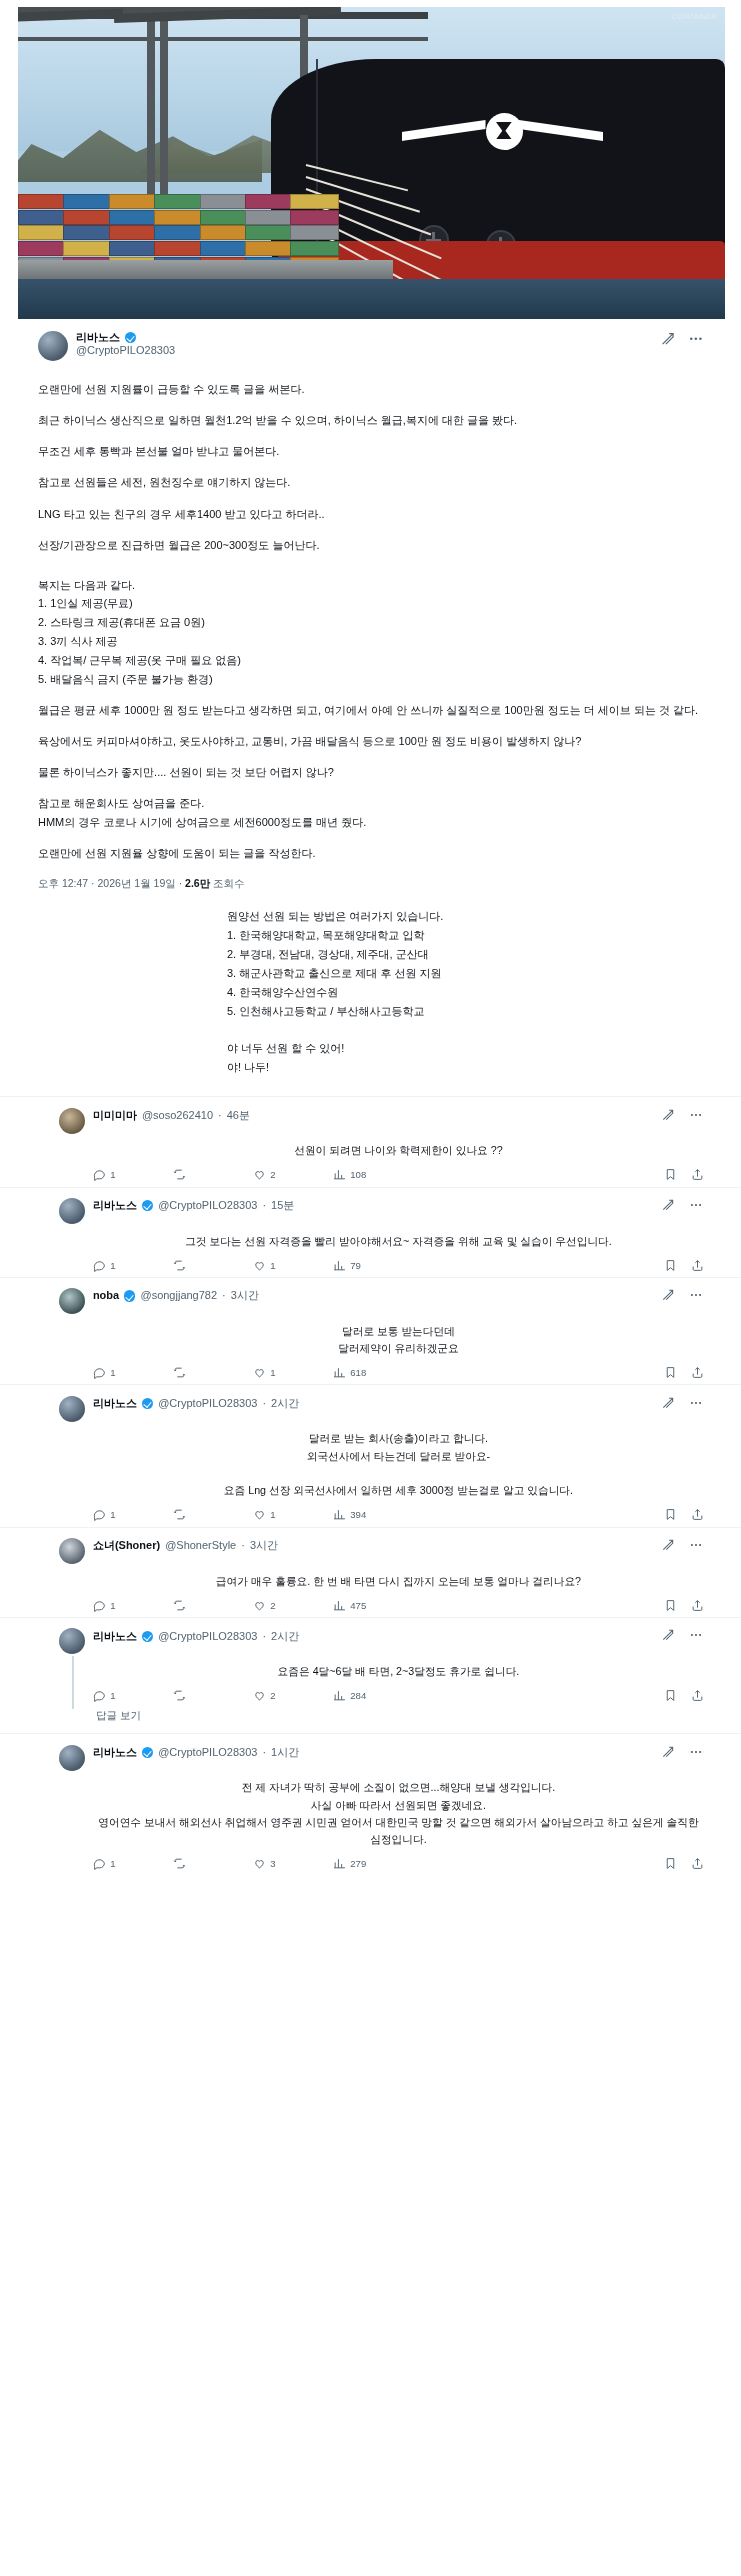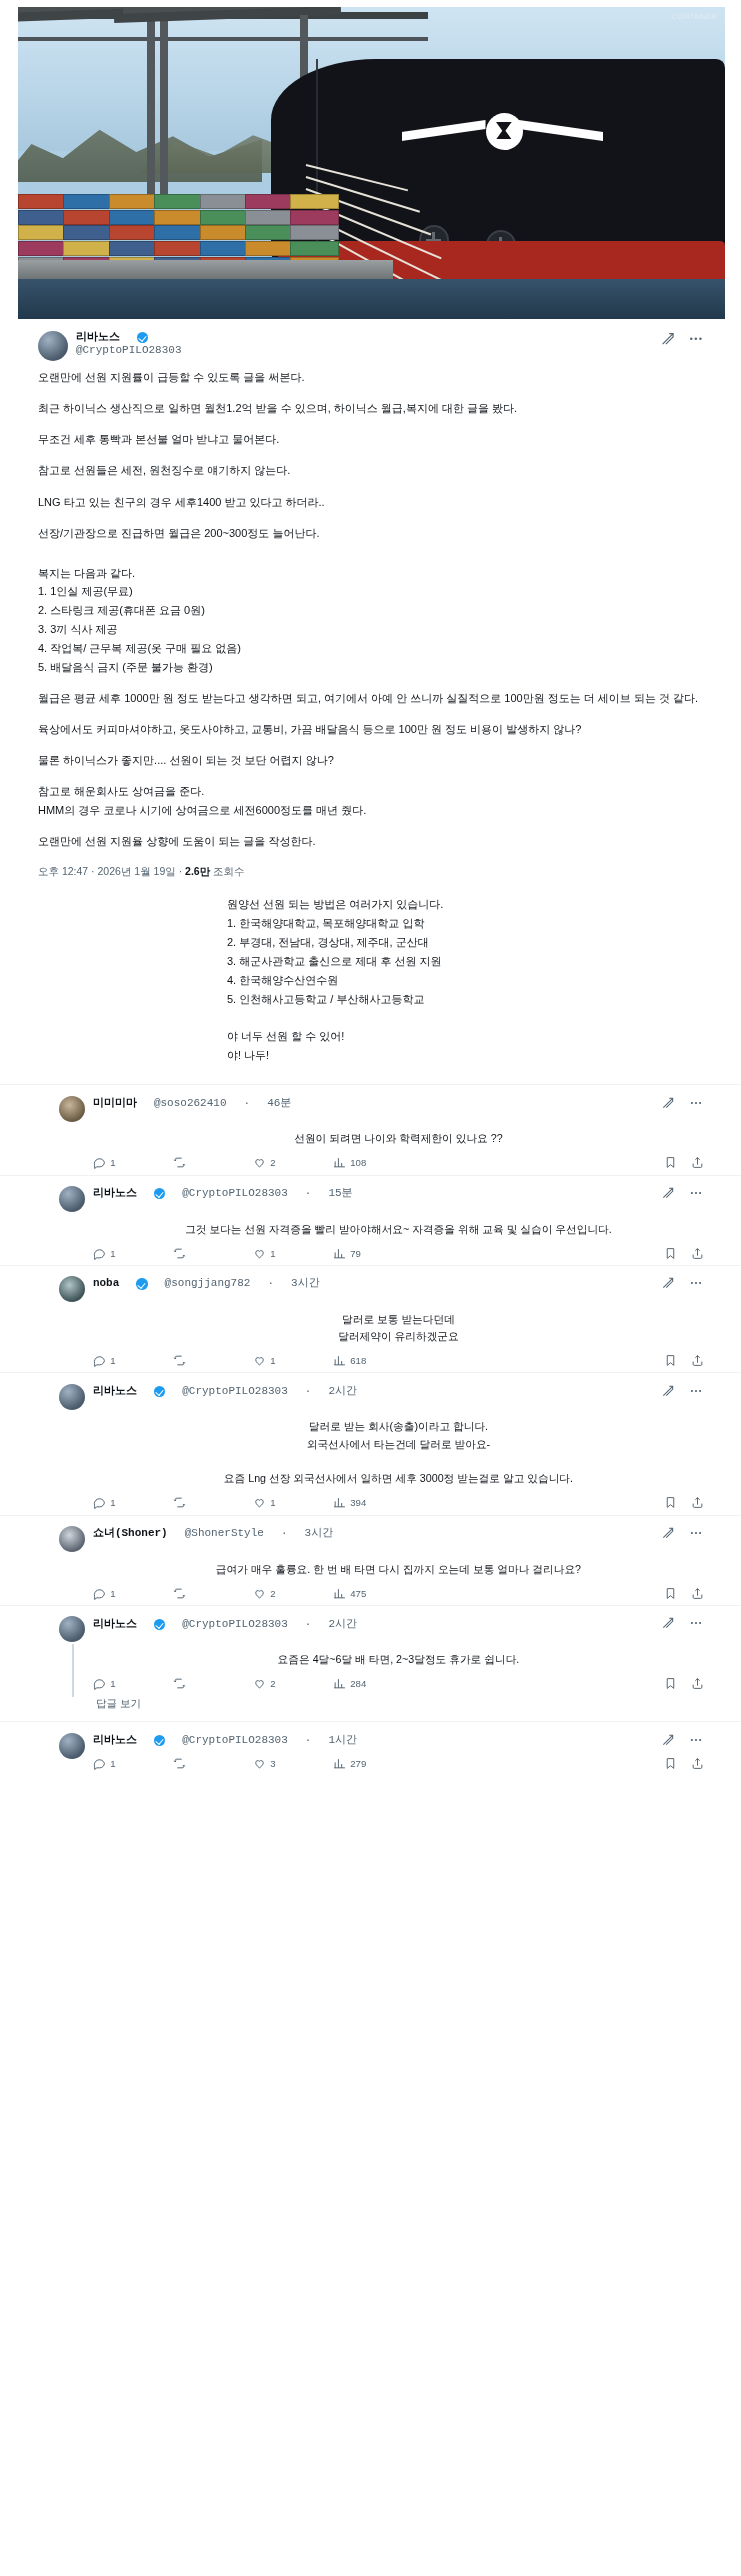--- a/index.html
+++ b/index.html
@@ -128,37 +128,37 @@
   }
   .post-head { display:flex; align-items:flex-start; gap:7.9px; }
   .avatar {
     width:30px; height:30px; border-radius:50%; flex:none;
     background: radial-gradient(circle at 35% 30%, #9fb2c4, #4b5b6b 70%);
     overflow:hidden; position:relative;
   }
   .avatar.a2 { background: radial-gradient(circle at 40% 35%, #c9b79a, #6a5b45 70%); }
   .avatar.a3 { background: radial-gradient(circle at 40% 35%, #b0c6c9, #3f5356 70%); }
   .avatar.a4 { background: radial-gradient(circle at 40% 35%, #cfd6dd, #5b6470 70%); }
-  .name-row { display:flex; align-items:center; gap:17px; flex-wrap:wrap; line-height:1.2;font-family:Liberation Mono, monospace; }
+  .name-row { display:flex; align-items:center; gap:5px; flex-wrap:wrap; line-height:1.2; }
   .dispname { font-weight:700; font-size:11px; color:#0f1419; }
   .verified {
     width:11.3px; height:11.3px; flex:none; border-radius:50%;
     background:#1d9bf0; position:relative;
   }
   .verified:after {
     content:""; position:absolute; left:3px; top:2.3px; width:3.5px; height:6.1px;
     border-right:1.7px solid #fff; border-bottom:1.7px solid #fff; transform: rotate(40deg);
   }
   .handle { font-size:11px; color:#536471; }
   .meta-dot { font-size:11px; color:#536471; }
   .head-actions { margin-left:auto; display:flex; align-items:center; gap:12.2px; color:#536471; }
   .icon-btn { width:15.7px; height:15.7px; color:#536471; display:block; }
   .body-text {
     font-size:11px; line-height:1.72; color:#0f1419; white-space:pre-wrap;
-    margin-top: 7px;
+    margin-top: 19px;
   }
   .body-block { margin-top:12.2px; }
   .timestamp {
     margin-top:14px; font-size:10.5px; color:#536471;
   }
   .timestamp b { font-weight:700; color:#0f1419; }
 
   .indent-block {
     margin-top:15.7px; padding-left: 189px;
     font-size:11px; line-height:1.72; color:#0f1419; white-space:pre-wrap;
@@ -766,20 +766,23 @@
             </span>
             <span class="icon-btn">
               <svg width="14" height="14" viewBox="0 0 24 24" fill="currentColor">
                   <circle cx="5" cy="12" r="1.9"></circle>
                   <circle cx="12" cy="12" r="1.9"></circle>
                   <circle cx="19" cy="12" r="1.9"></circle>
                 </svg>
             </span>
           </div>
         </div>
+        <div class="reply-text">전 제 자녀가 딱히 공부에 소질이 없으면...해양대 보낼 생각입니다.
+사실 아빠 따라서 선원되면 좋겠네요.
+영어연수 보내서 해외선사 취업해서 영주권 시민권 얻어서 대한민국 망할 것 같으면 해외가서 살아남으라고 하고 싶은게 솔직한 심정입니다.</div>
         <div class="actions">
           <span class="act">
             <svg width="13" height="13" viewBox="0 0 24 24" fill="none" stroke="currentColor" stroke-width="1.8">
                 <path d="M21 11.5a8.5 8.5 0 0 1-8.5 8.5H7l-4 3v-5.2A8.5 8.5 0 1 1 21 11.5z"></path>
               </svg>
             <span class="count">1</span>
           </span>
           <span class="act">
             <svg width="13" height="13" viewBox="0 0 24 24" fill="none" stroke="currentColor" stroke-width="1.8">
                 <path d="M4 9V7a3 3 0 0 1 3-3h9M4 9l-2-2M4 9l2-2M20 15v2a3 3 0 0 1-3 3H8M20 15l2 2M20 15l-2 2"></path>

